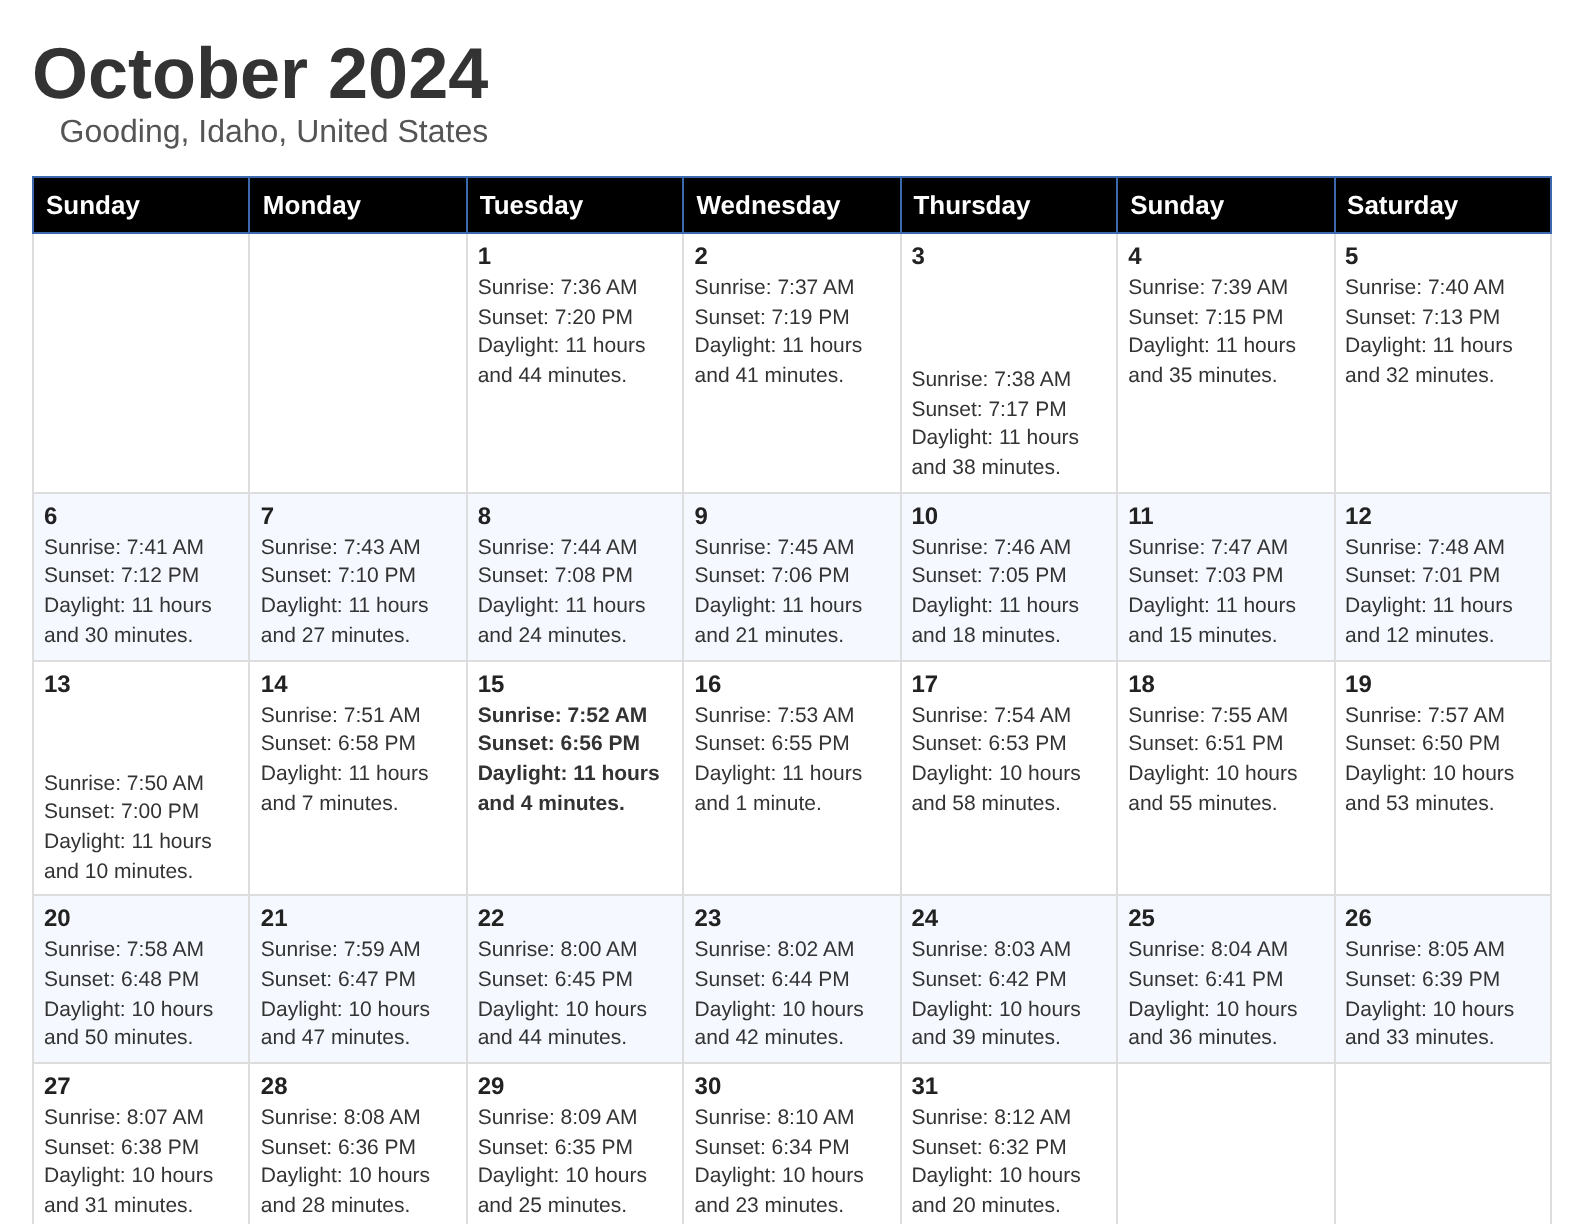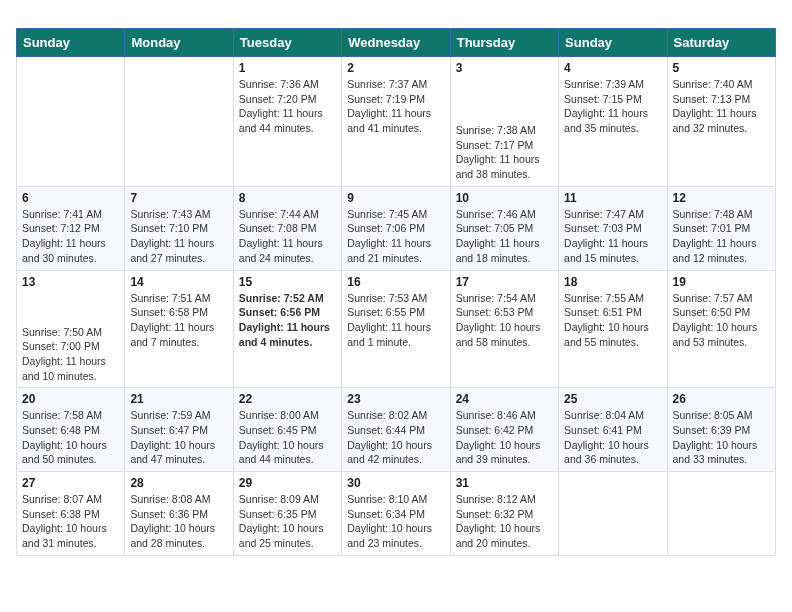--- a/index.html
+++ b/index.html
@@ -51,21 +51,21 @@
     .location-title {
       font-size: 16px;
       color: #555;
     }
     .calendar {
       width: 100%;
       border-collapse: collapse;
       font-size: 11px;
     }
     .calendar th {
-      background-color: #0f766e;
+      background-color: #000000;
       color: #fff;
       text-align: left;
       padding: 6px 6px;
       font-size: 13px;
       font-weight: bold;
       border: 1px solid #3a6aad;
     }
     .calendar td {
       border: 1px solid #ddd;
       vertical-align: top;
@@ -89,20 +89,24 @@
       line-height: 1.4;
     }
     .empty-cell {
       background: #fff !important;
     }
   </style>
 </head>
 <body>
 
 <div class="header-area">
+  <div class="title-area">
+    <div class="month-title">October 2024</div>
+    <div class="location-title">Gooding, Idaho, United States</div>
+  </div>
 </div>
 
 <table class="calendar">
   <thead>
     <tr>
       <th>Sunday</th>
       <th>Monday</th>
       <th>Tuesday</th>
       <th>Wednesday</th>
       <th>Thursday</th>
@@ -253,21 +257,21 @@
 Daylight: 10 hours and 44 minutes.</div>
         </td>
         <td>
           <div class="day-number">23</div>
           <div class="day-info" style="white-space: pre-line;">Sunrise: 8:02 AM
 Sunset: 6:44 PM
 Daylight: 10 hours and 42 minutes.</div>
         </td>
         <td>
           <div class="day-number">24</div>
-          <div class="day-info" style="white-space: pre-line;">Sunrise: 8:46 AM
+          <div class="day-info" style="white-space: pre-line;">Sunrise: 8:03 AM
 Sunset: 6:42 PM
 Daylight: 10 hours and 39 minutes.</div>
         </td>
         <td>
           <div class="day-number">25</div>
           <div class="day-info" style="white-space: pre-line;">Sunrise: 8:04 AM
 Sunset: 6:41 PM
 Daylight: 10 hours and 36 minutes.</div>
         </td>
         <td>

